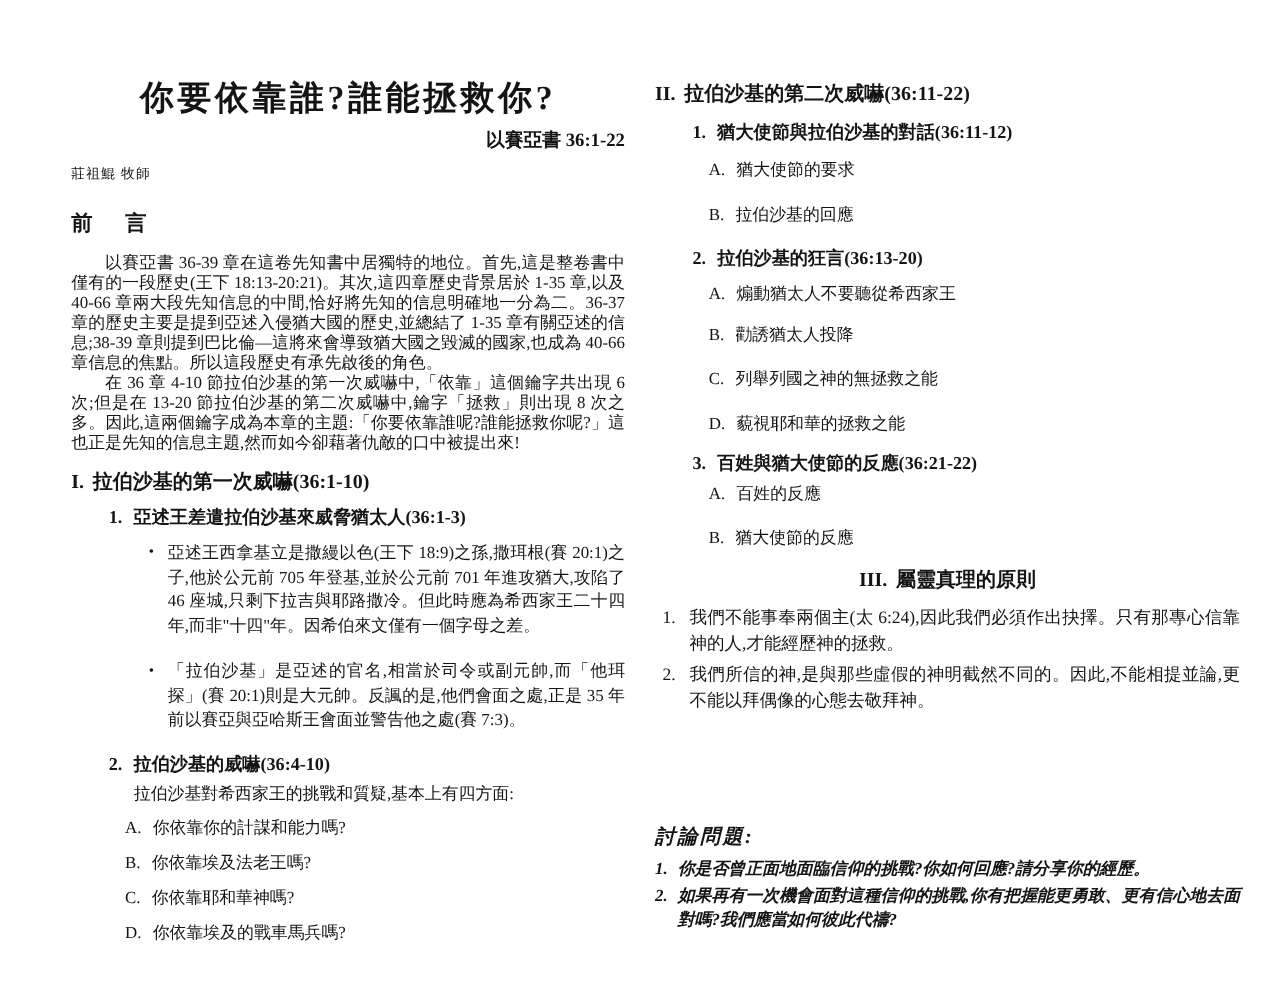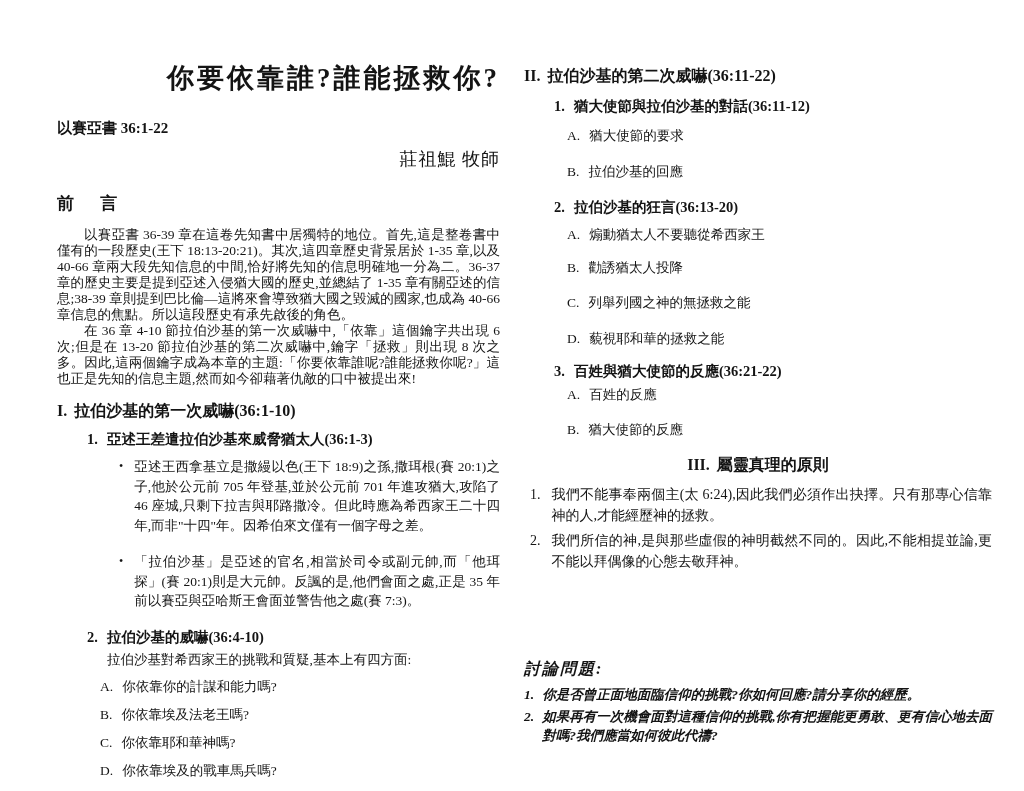--- a/index.html
+++ b/index.html
@@ -10,25 +10,25 @@
     font-family:"Liberation Serif","DejaVu Serif",serif;
     position:relative;
     overflow:hidden;
   }
   .page { position:absolute; inset:0; background:#fff; }
   .col { position:absolute; top:62px; }
   .col-left  { left:57px;  width:443px; }
   .col-right { left:524px; width:468px; }
 
   .doc-title {
-    font-size:27px; font-weight:bold; text-align:right;
+    font-size:27px; font-weight:bold; text-align:center;
     letter-spacing:3px; line-height:32px;
   }
-  .doc-subtitle { font-size:15px; font-weight:bold; text-align:left; margin-top:25px; }
-  .doc-author   { font-size:18px; text-align:right; margin-top:9px; letter-spacing:1px; }
+  .doc-subtitle { font-size:15px; font-weight:bold; text-align:right; margin-top:9px; }
+  .doc-author   { font-size:11px; text-align:left; margin-top:9px; letter-spacing:1px; }
 
   .preface-h { font-size:17px; font-weight:bold; letter-spacing:11px; margin-top:21px; }
 
   .body-p {
     font-size:13.5px; line-height:16px; text-align:justify;
     text-indent:2em;
   }
   .mt12 { margin-top:12px; }
 
   .sec-h { font-size:16px; font-weight:bold; display:flex; gap:7px; line-height:22px; }

